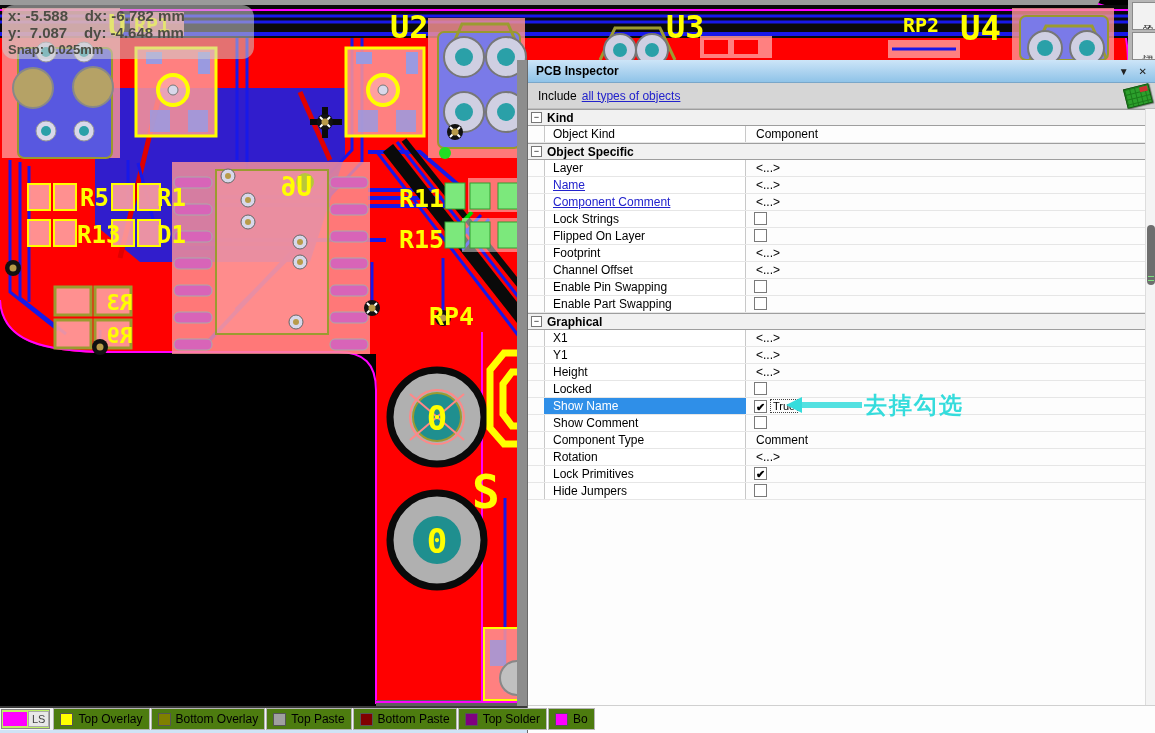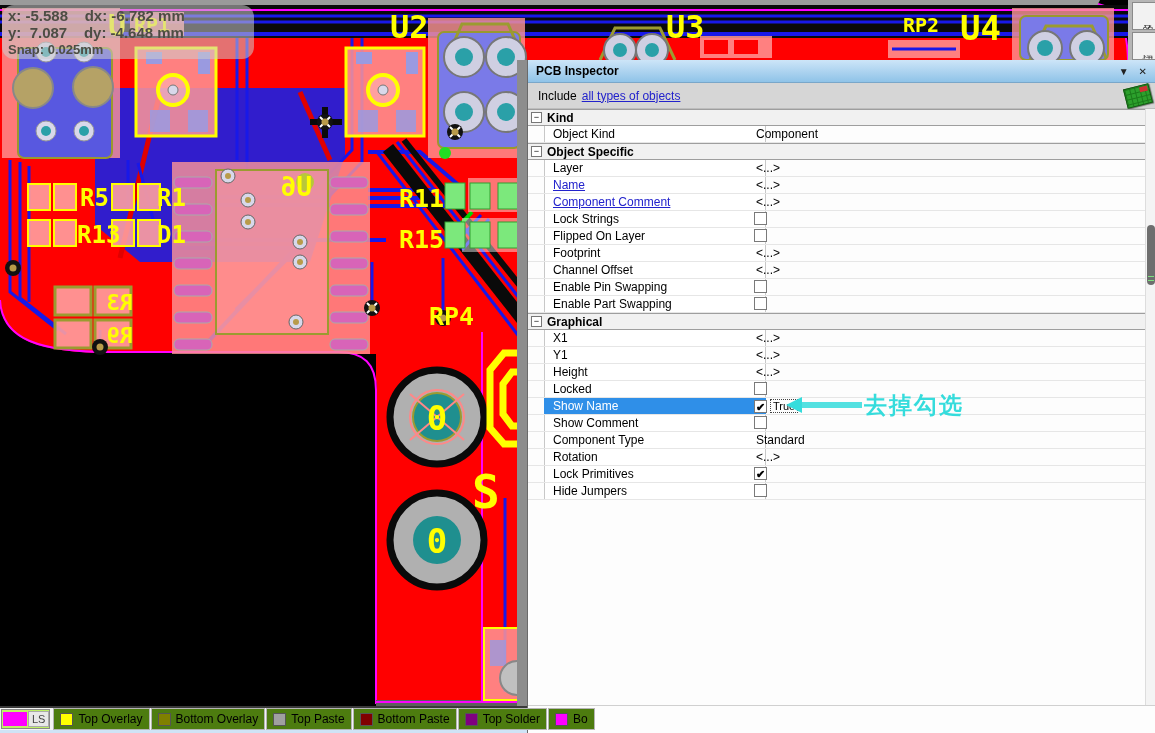--- a/index.html
+++ b/index.html
@@ -40,21 +40,21 @@
     background-size:5px 5px;box-shadow:1px 1px 1px rgba(0,0,0,.5);}
   #pcb-icon::after{content:"";position:absolute;right:1px;top:1px;width:8px;height:5px;background:#c33;}
 
   
   #grid{position:relative;}
   .sec-row{height:17px;box-sizing:border-box;background:#f1f1f1;border-top:1px solid #9e9e9e;
     border-bottom:1px solid #9e9e9e;display:flex;align-items:center;font-weight:bold;}
   .collapse{display:inline-block;width:9px;height:9px;border:1px solid #777;background:#fff;
     font-size:9px;line-height:8px;text-align:center;margin:0 5px 0 3px;font-weight:normal;}
   .prow{height:17px;box-sizing:border-box;border-bottom:1px solid #e6e6e6;position:relative;}
-  .plabel{position:absolute;left:16px;top:0;width:222px;height:16px;box-sizing:border-box;
+  .plabel{position:absolute;left:16px;top:0;width:202px;height:16px;box-sizing:border-box;
     border-left:1px solid #c8c8c8;border-right:1px solid #c8c8c8;padding:1px 0 0 8px;background:#fff;}
   .pval{position:absolute;left:228px;top:1px;}
   .pcell{position:absolute;left:226px;top:1px;display:flex;align-items:center;}
   .cb{display:inline-block;width:13px;height:13px;border:1px solid #7a7a7a;background:#fff;
     font-size:11px;line-height:12px;text-align:center;font-weight:bold;box-sizing:border-box;}
   .true-txt{margin-left:3px;border:1px dotted #444;padding:0 2px;font-size:11px;}
   .link{color:#2222cc;text-decoration:underline;}
   .prow.selected .plabel{background:#2f8fe8;color:#fff;border-color:#2f8fe8;}
 
   
@@ -500,21 +500,21 @@
         </span>
       </div>
       <div class="prow">
         <span class="plabel">Show Comment</span>
         <span class="pcell">
             <span class="cb"></span>
           </span>
       </div>
       <div class="prow">
         <span class="plabel">Component Type</span>
-        <span class="pval">Standard</span>
+        <span class="pval">Comment</span>
       </div>
       <div class="prow">
         <span class="plabel">Rotation</span>
         <span class="pval">&lt;...&gt;</span>
       </div>
       <div class="prow">
         <span class="plabel">Lock Primitives</span>
         <span class="pcell">
             <span class="cb">✔</span>
           </span>

